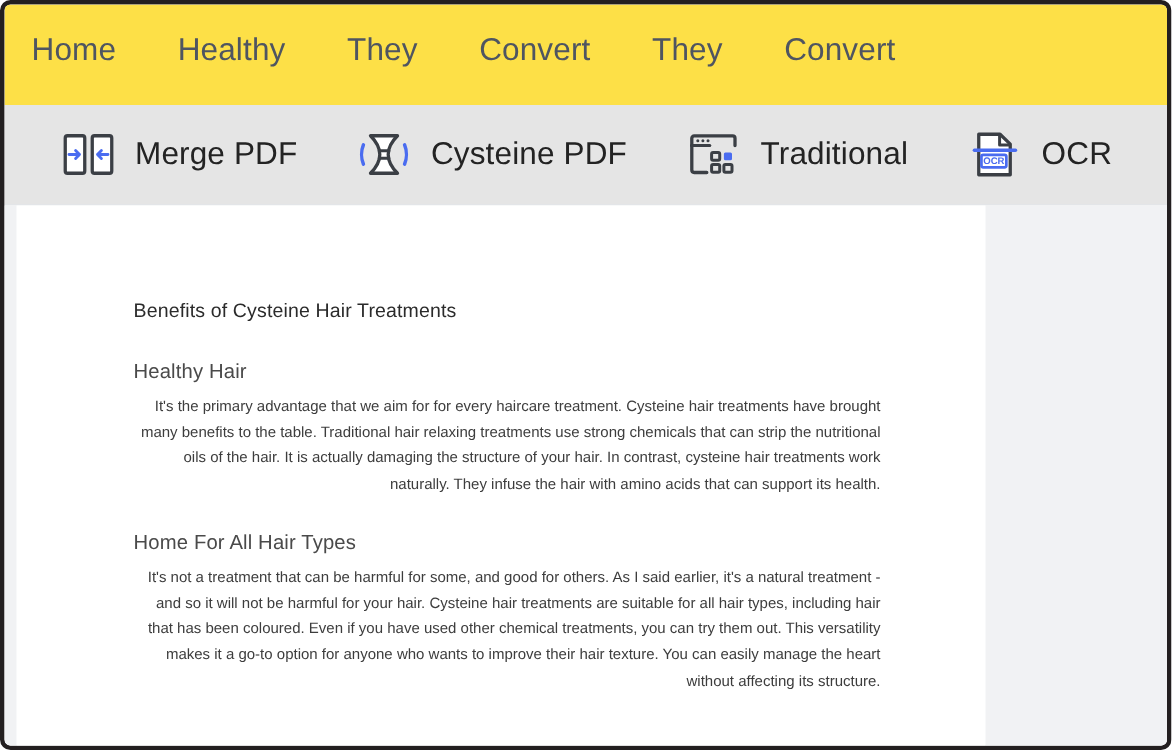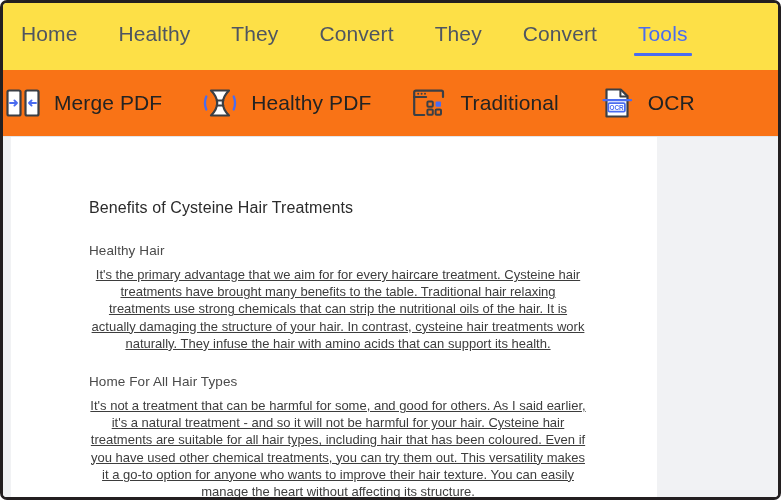--- a/index.html
+++ b/index.html
@@ -54,23 +54,24 @@
     bottom: 2px;
     height: 3px;
     background: #4a6cf0;
     border-radius: 1px;
   }
 
   
   #toolbar {
     box-sizing: border-box;
     height: 66px;
-    display: flex;
-    align-items: center;
-    background: #f97316;
+    padding-left: 36px;
+    display: flex;
+    align-items: center;
+    background: #e5e5e5;
   }
   .tool-button {
     display: flex;
     align-items: center;
     margin-right: 38px;
     cursor: pointer;
     white-space: nowrap;
   }
   .tool-icon {
     display: inline-flex;
@@ -113,40 +114,39 @@
     padding: 62px 70px 0 78px;
     box-sizing: border-box;
     overflow: hidden;
   }
   #doc-right-panel {
     flex: 1 1 auto;
     background: #f1f2f4;
   }
 
   #doc-title {
-    font-size: 16px;
+    font-size: 13px;
     color: #2b2b2b;
     margin: 0 0 26px 0;
     font-weight: 400;
     letter-spacing: 0.1px;
   }
   .doc-heading {
     font-size: 13.5px;
     color: #4a4a4a;
     margin: 14px 0 8px 0;
     font-weight: 400;
     letter-spacing: 0.1px;
   }
   .doc-paragraph {
-    font-size: 13px;
+    font-size: 10px;
     line-height: 17.2px;
     color: #3d3d3d;
     margin: 0 0 22px 0;
-    text-align: center;
-    text-decoration: underline;
+    text-align: right;
   }
   .doc-section:last-child .doc-paragraph { margin-bottom: 16px; }
 </style>
 </head>
 <body>
 
 <div id="app-window">
 
   <div id="ribbon-tabs">
     <div class="ribbon-tab">
@@ -159,24 +159,20 @@
       <span>They</span>
     </div>
     <div class="ribbon-tab">
       <span>Convert</span>
     </div>
     <div class="ribbon-tab">
       <span>They</span>
     </div>
     <div class="ribbon-tab">
       <span>Convert</span>
-    </div>
-    <div class="ribbon-tab active">
-      <span>Tools</span>
-      <span class="tab-underline"></span>
     </div>
   </div>
 
   <div id="toolbar">
 
     <div class="tool-button">
       <span class="tool-icon">
         <svg width="36" height="32" viewBox="0 0 36 32" fill="none" aria-hidden="true">
           <rect x="2.5" y="3.5" width="13" height="25" rx="1.5" stroke="#3b3f45" stroke-width="2.2" fill="#fff"></rect>
           <rect x="20.5" y="3.5" width="13" height="25" rx="1.5" stroke="#3b3f45" stroke-width="2.2" fill="#fff"></rect>
@@ -189,21 +185,21 @@
 
     <div class="tool-button">
       <span class="tool-icon">
         <svg width="38" height="32" viewBox="0 0 38 32" fill="none" aria-hidden="true">
           <path d="M10 3.5h18c-4.4 4.4-6.2 8.6-6.2 12.5S23.6 24.1 28 28.5H10c4.4-4.4 6.2-8.6 6.2-12.5S14.4 7.9 10 3.5z" stroke="#3b3f45" stroke-width="2.2" stroke-linejoin="round" fill="#fff"></path>
           <path d="M15.8 13.5h6.5M15.8 18.5h6.5" stroke="#3b3f45" stroke-width="2" stroke-linecap="round"></path>
           <path d="M5.3 9.5c-1.6 3.8-1.6 9.2 0 13" stroke="#4a6cf0" stroke-width="2.3" stroke-linecap="round"></path>
           <path d="M32.7 9.5c1.6 3.8 1.6 9.2 0 13" stroke="#4a6cf0" stroke-width="2.3" stroke-linecap="round"></path>
         </svg>
       </span>
-      <span class="tool-label">Healthy PDF</span>
+      <span class="tool-label">Cysteine PDF</span>
     </div>
 
     <div class="tool-button">
       <span class="tool-icon">
         <svg width="36" height="32" viewBox="0 0 36 32" fill="none" aria-hidden="true">
           <path d="M3.2 10V5.2a1.6 1.6 0 011.6-1.6h25.6a1.6 1.6 0 011.6 1.6V10" stroke="#3b3f45" stroke-width="2.2" stroke-linecap="round"></path>
           <path d="M3.2 10v16.4a1.6 1.6 0 001.6 1.6h8.4" stroke="#3b3f45" stroke-width="2.2" stroke-linecap="round"></path>
           <path d="M3.2 10h12" stroke="#3b3f45" stroke-width="2" stroke-linecap="round"></path>
           <circle cx="7.2" cy="6.8" r="1" fill="#3b3f45"></circle>
           <circle cx="10.6" cy="6.8" r="1" fill="#3b3f45"></circle>

